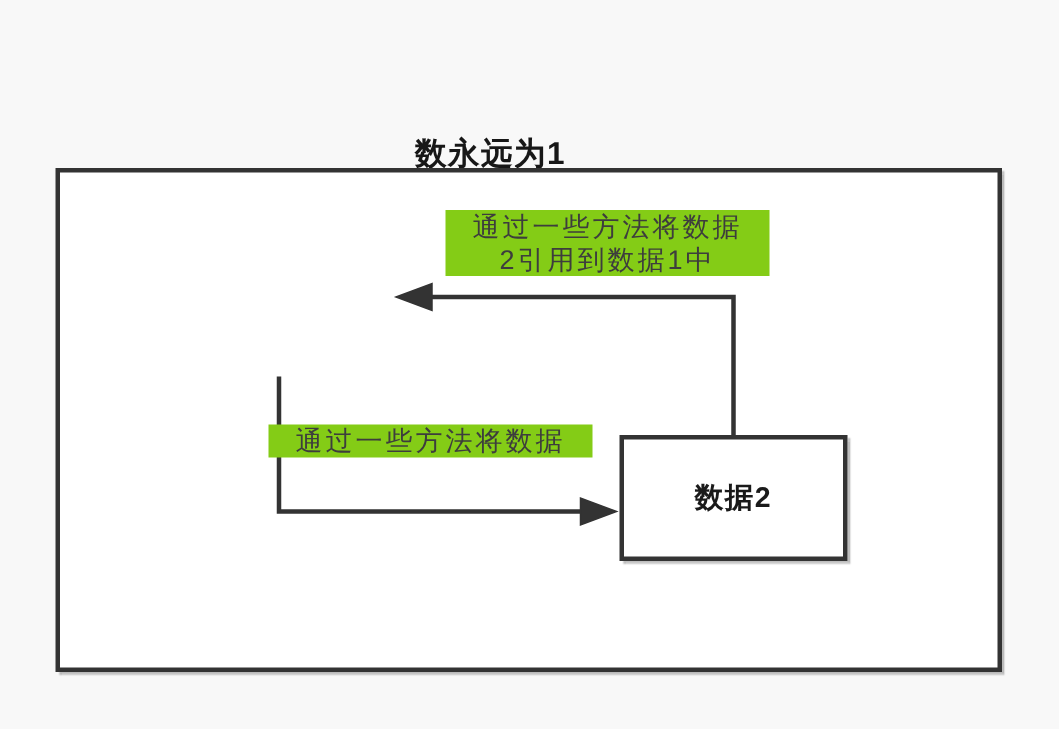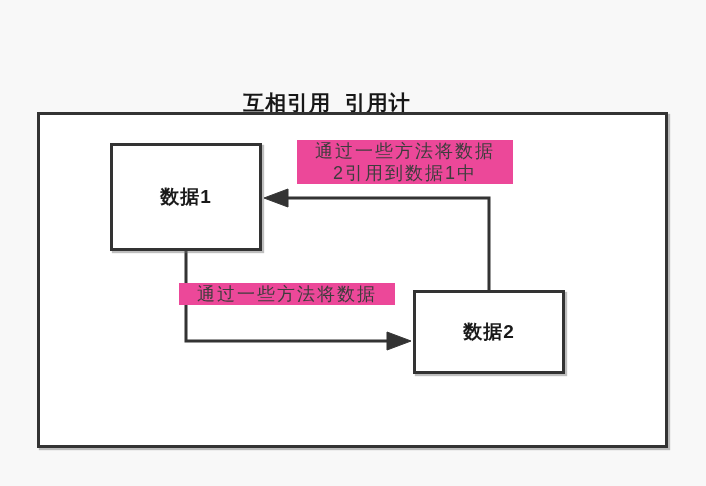--- a/index.html
+++ b/index.html
@@ -78,57 +78,53 @@
     height: 84px;
   }
   .edge-label {
     position: absolute;
     width: 216px;
     text-align: center;
     font-size: 18px;
     line-height: 22px;
     letter-spacing: 2px;
     color: #3d3d3d;
-    background: #ec4899;
+    background: #84cc16;
   }
   .edge-label-upper {
     left: 297px;
     top: 140px;
   }
   .edge-label-lower {
     left: 179px;
     top: 283px;
   }
 </style>
 </head>
 <body>
 
 <div class="stage">
 
   <div class="diagram-title">
-    <div>互相引用  引用计</div>
     <div>数永远为1</div>
   </div>
 
   <div class="canvas"></div>
 
   <svg class="edges-layer" width="706" height="486" viewBox="0 0 706 486" xmlns="http://www.w3.org/2000/svg">
     <g>
       <polyline points="489,290 489,198 287,198" fill="none" stroke="#333333" stroke-width="3"></polyline>
       <polygon points="264,198 288,189 288,207" fill="#333333" stroke="#333333"></polygon>
     </g>
     <g>
       <polyline points="186,251 186,341 388,341" fill="none" stroke="#333333" stroke-width="3"></polyline>
       <polygon points="411,341 387,332 387,350" fill="#333333" stroke="#333333"></polygon>
     </g>
   </svg>
 
-  <div class="node node-data1">
-    <span>数据1</span>
-  </div>
 
   <div class="node node-data2">
     <span>数据2</span>
   </div>
 
   <div class="edge-label edge-label-upper">
     <div>通过一些方法将数据</div>
     <div>2引用到数据1中</div>
   </div>
 

